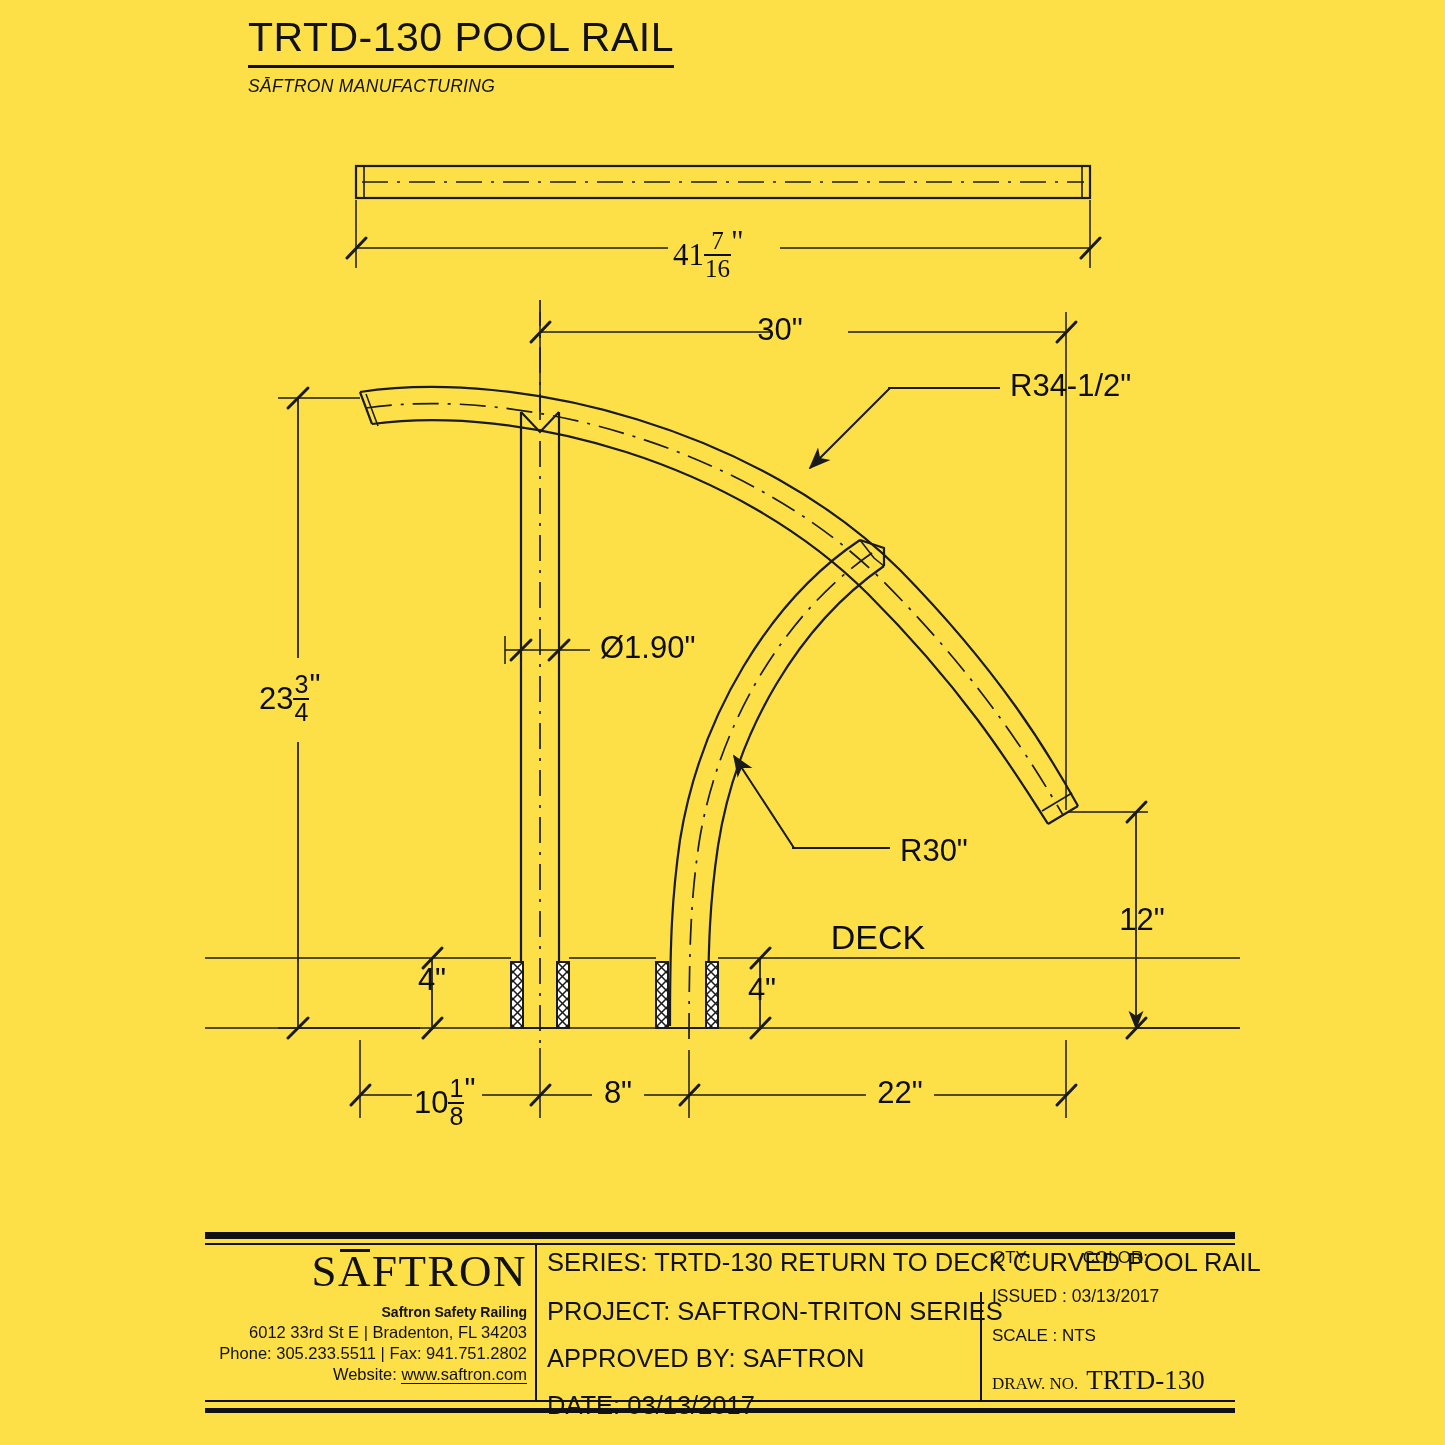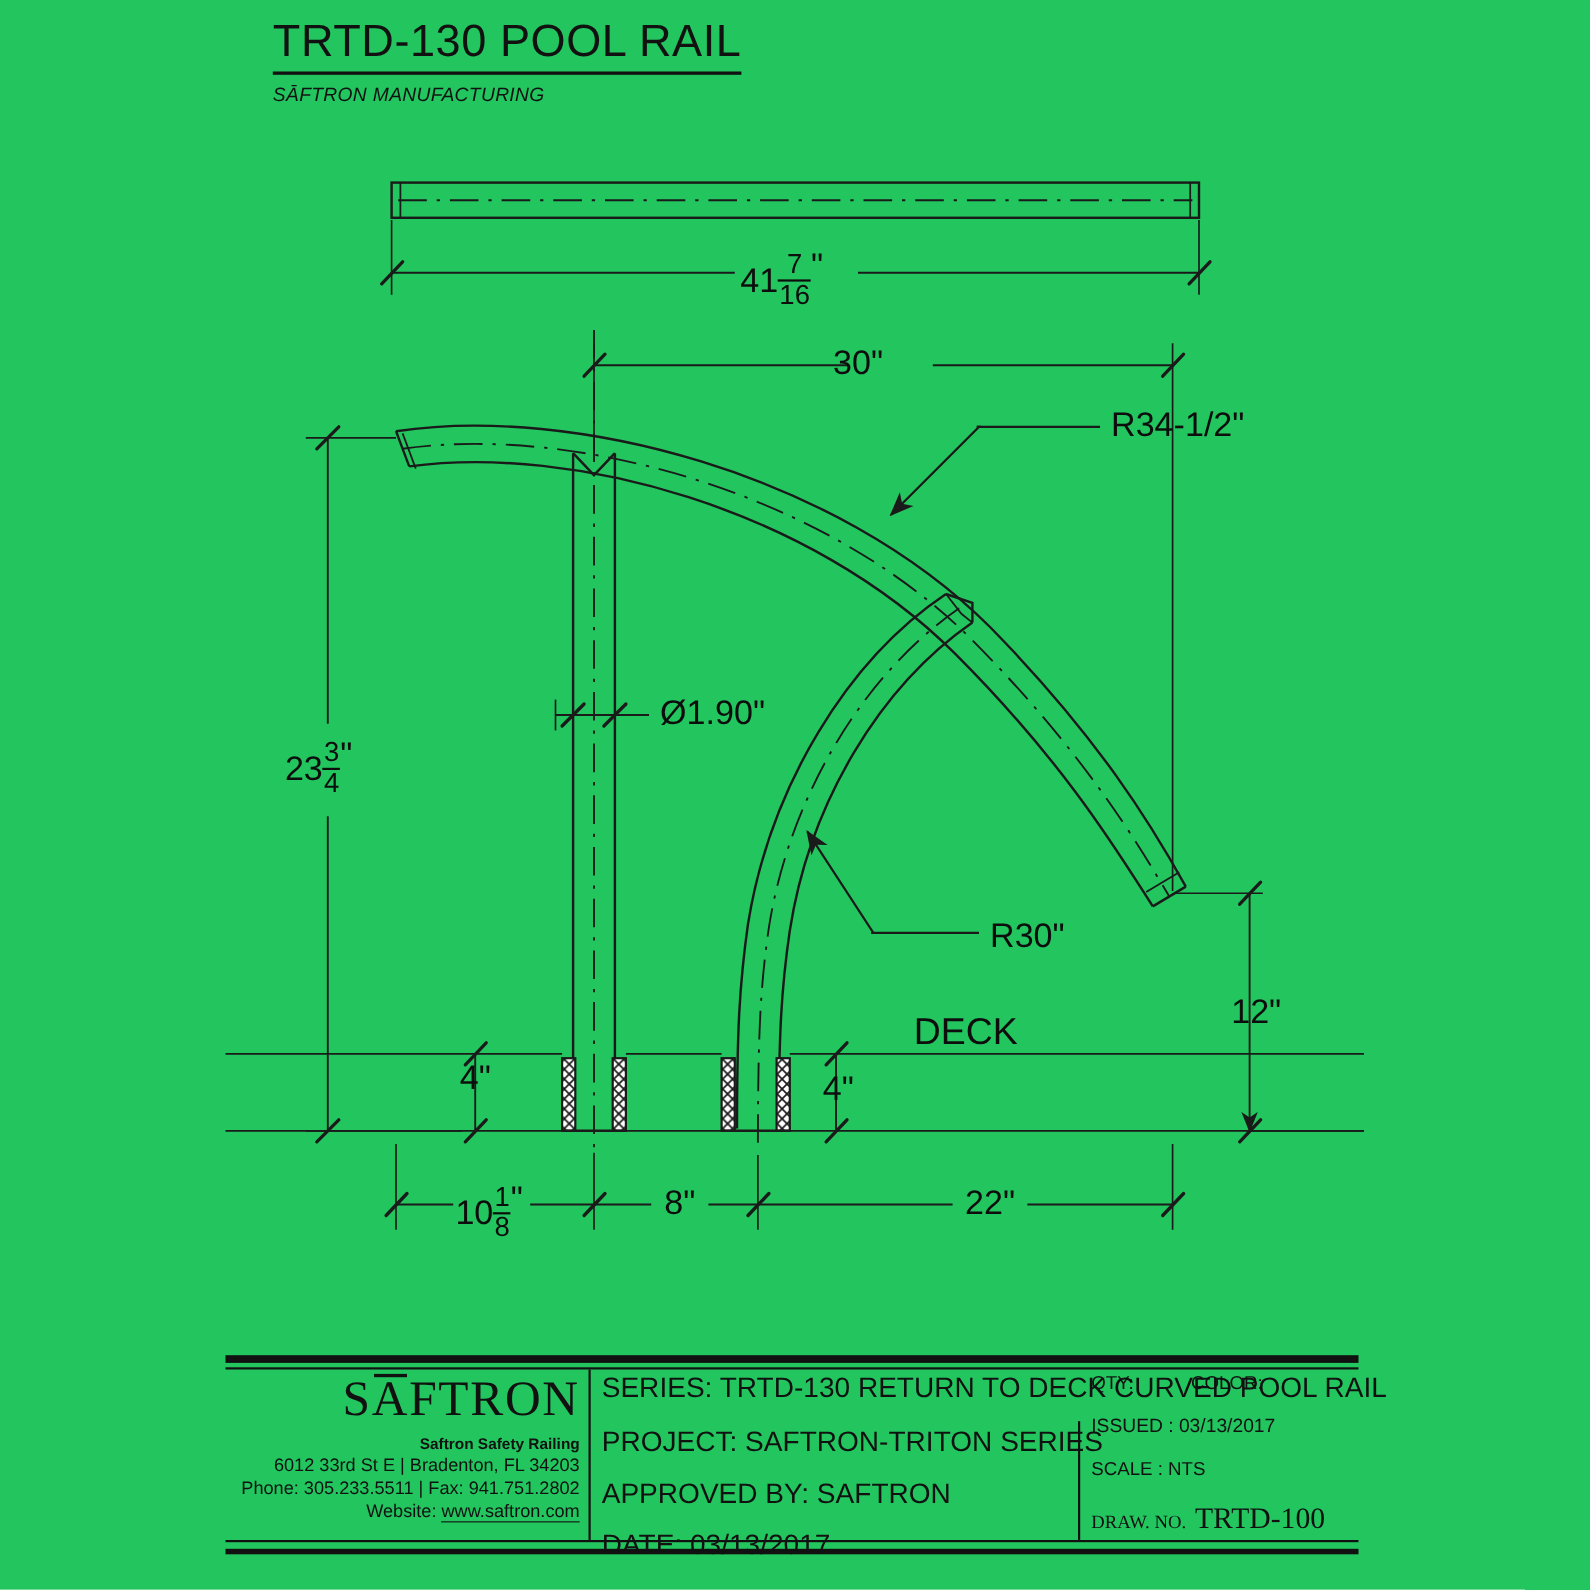--- a/index.html
+++ b/index.html
@@ -11,21 +11,21 @@
     width: 1445px;
     height: 1445px;
     font-family: "Liberation Sans", sans-serif;
     color: #000000;
     overflow: hidden;
   }
   #sheet {
     position: relative;
     width: 1445px;
     height: 1445px;
-    background: #22c55e;
+    background: #fde047;
   }
   svg#drawing {
     position: absolute;
     left: 0;
     top: 0;
     width: 1445px;
     height: 1445px;
   }
   .ln  { stroke: #1a1a1a; stroke-width: 2.2; fill: none; stroke-linecap: butt; }
   .ln-thin { stroke: #1a1a1a; stroke-width: 1.6; fill: none; }
@@ -338,21 +338,21 @@
 
     <text class="txt txt-dim" x="762" y="992" text-anchor="middle">4"</text>
 
     <text class="txt txt-dim" x="1142" y="922" text-anchor="middle">12"</text>
 
     <text class="txt txt-dim" x="618" y="1095" text-anchor="middle">8"</text>
 
     <text class="txt txt-dim" x="900" y="1095" text-anchor="middle">22"</text>
   </svg>
 
-  <div class="ovl" style="left:673px; top:228px;">
+  <div class="ovl" style="left:673px; top:228px;font-family:Liberation Serif, serif;">
     <span class="frac-dim">
       <span>41</span>
       <span class="frac">
         <span class="num">7</span>
         <span class="den">16</span>
       </span>
       <span class="unit">"</span>
     </span>
   </div>
 
@@ -407,18 +407,18 @@
 
     <div class="tb-right-col">
       <div class="tb-qty-row">
         <span class="tb-small">QTY:</span>
         <span class="tb-small">COLOR:</span>
       </div>
       <div class="tb-issued">ISSUED :  03/13/2017</div>
       <div class="tb-scale">SCALE : NTS</div>
       <div class="tb-drawno">
         <span>DRAW. NO.</span>
-        <span class="big">TRTD-100</span>
+        <span class="big">TRTD-130</span>
       </div>
     </div>
   </div>
 
 </div>
 
 </body></html>

